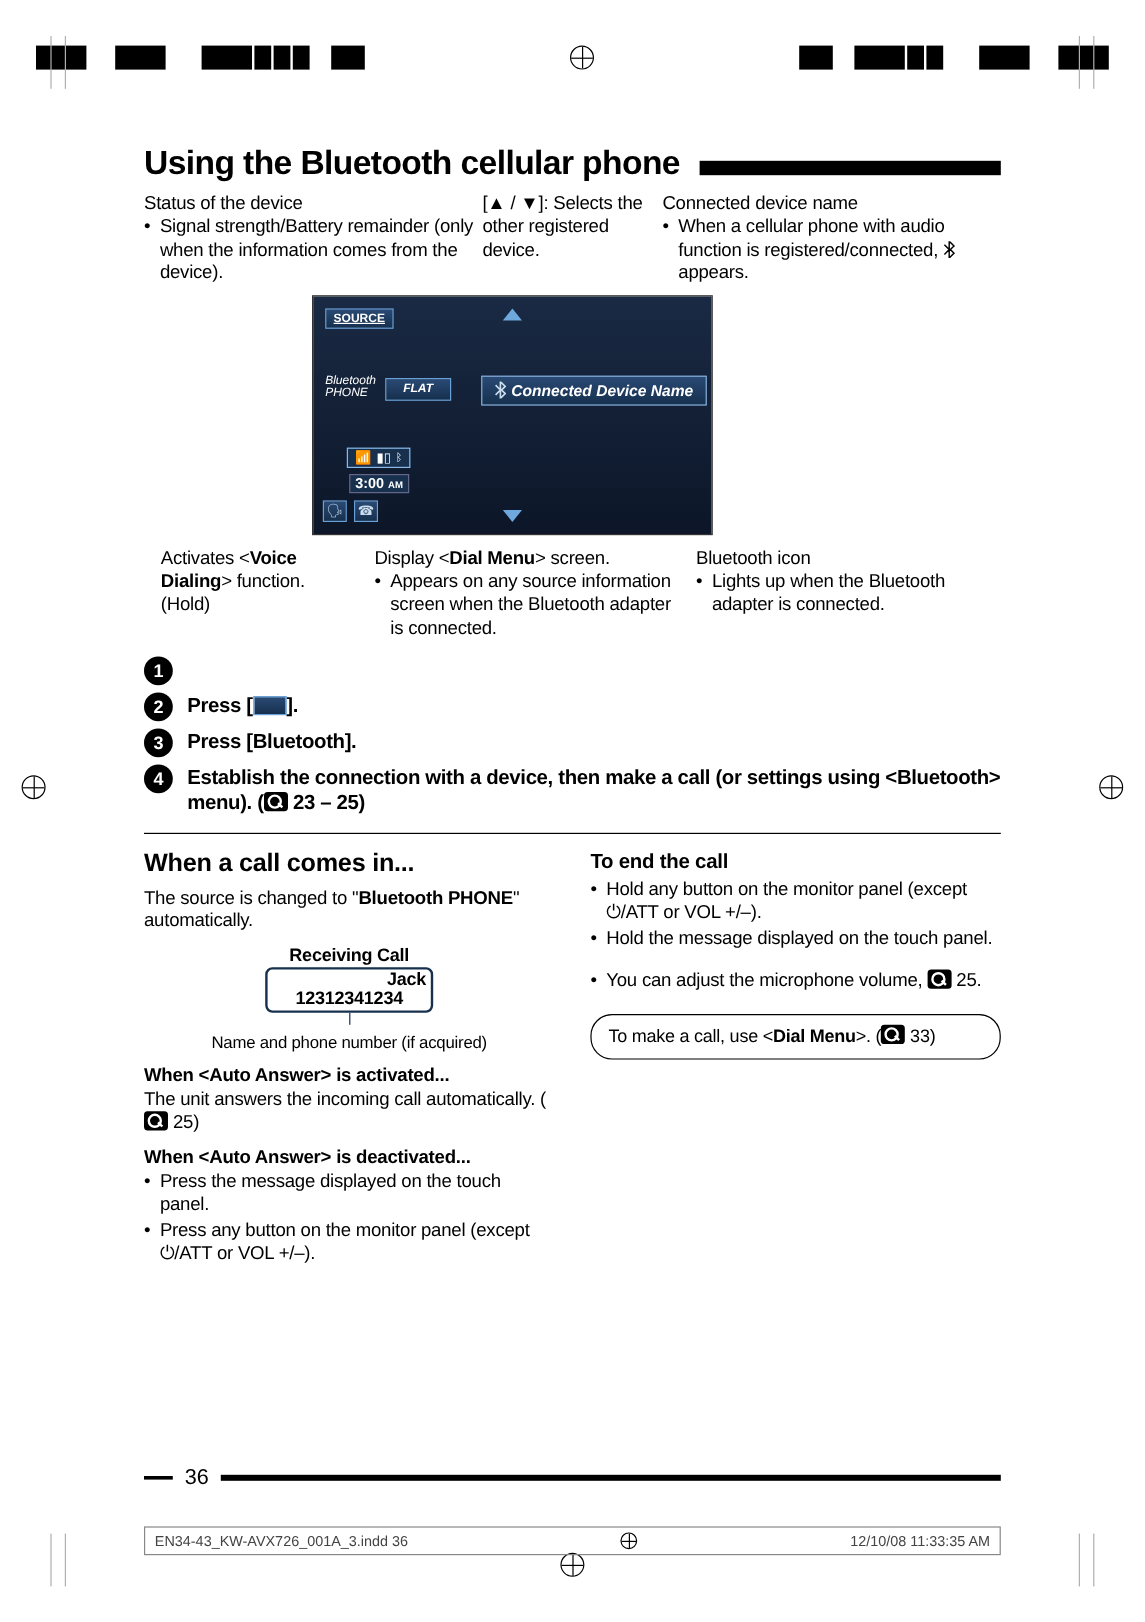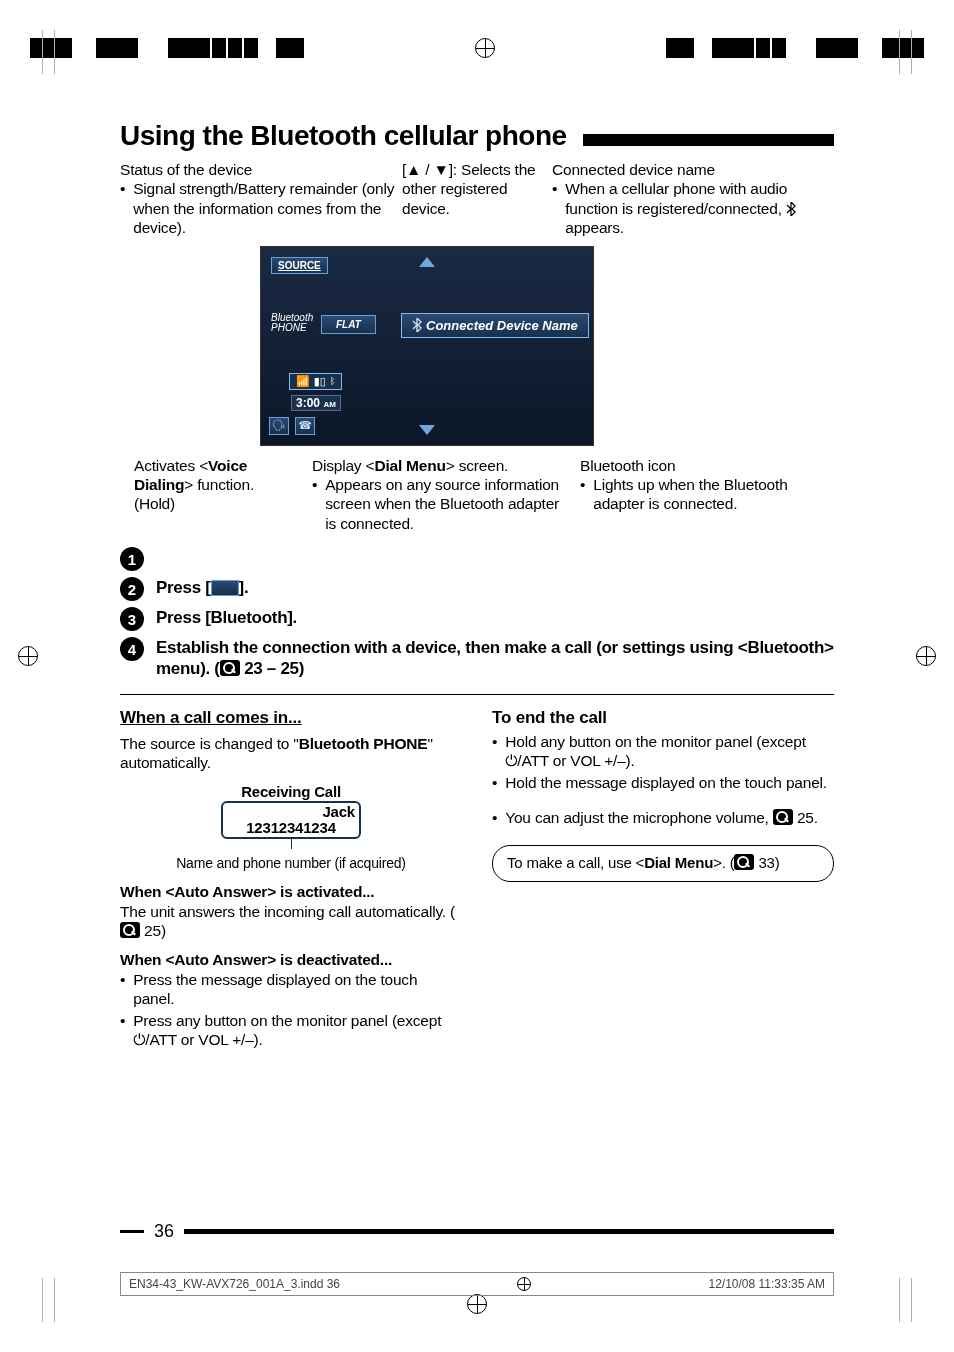--- a/index.html
+++ b/index.html
@@ -170,21 +170,21 @@
   .mag-badge::after{
     content:""; position:absolute; left:11px; top:10px; width:5px; height:2px;
     background:#fff; transform:rotate(45deg);
   }
 
   hr.sep { border:none; border-top:1px solid #000; margin:14px 0 12px;}
 
   
   .twocol { display:flex; gap:30px; }
   .twocol .col { flex:1; }
-  h3.under { font-size:17px; font-weight:700; text-decoration:underline; margin-bottom:6px; font-stretch:condensed;}
+  h3.under { font-size:21px; font-weight:700; margin-bottom:6px; font-stretch:condensed;}
   h3.plain { font-size:17px; font-weight:700; margin-bottom:4px; font-stretch:condensed;}
   .call-box {
     margin:10px auto 6px; width:170px;
     text-align:center; position:relative;
   }
   .call-box .lbl { font-weight:700; font-size:15px; }
   .call-box .inner {
     border:2px solid #16304e; border-radius:6px;
     padding:1px 4px; line-height:1.05;
     font-weight:700; font-size:15px;

